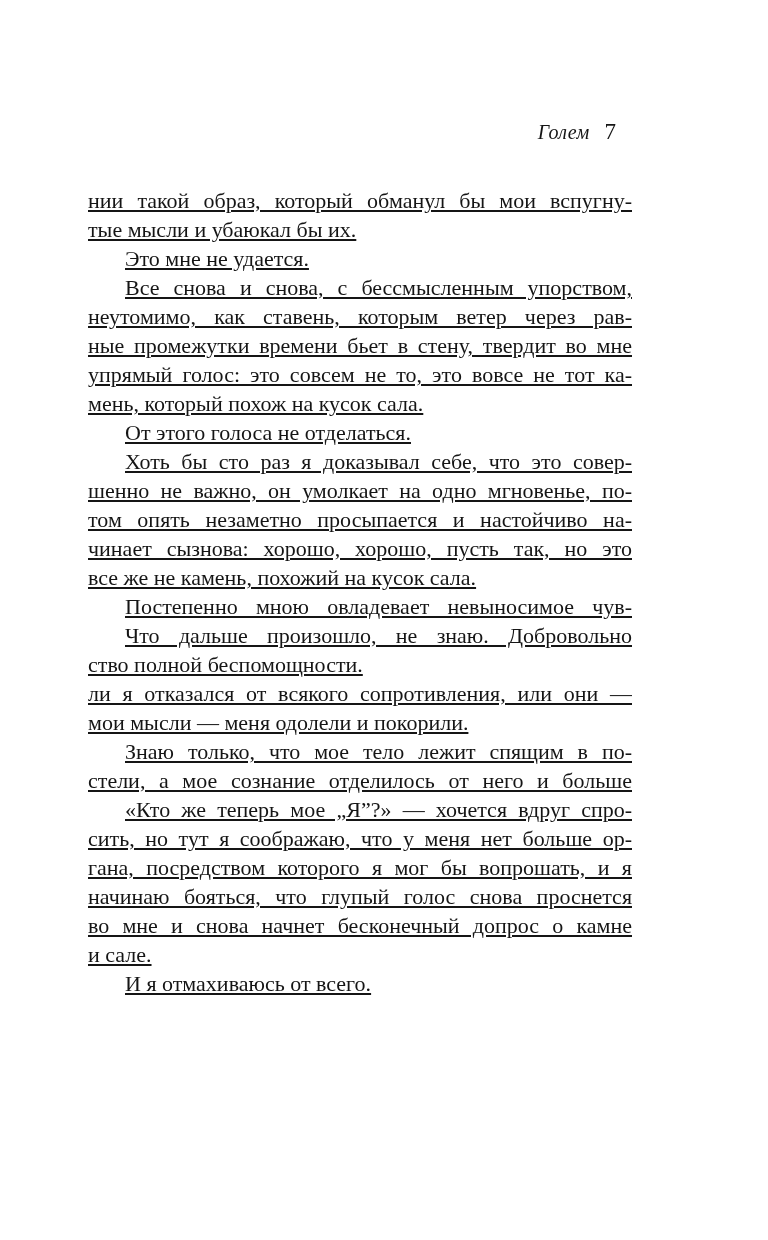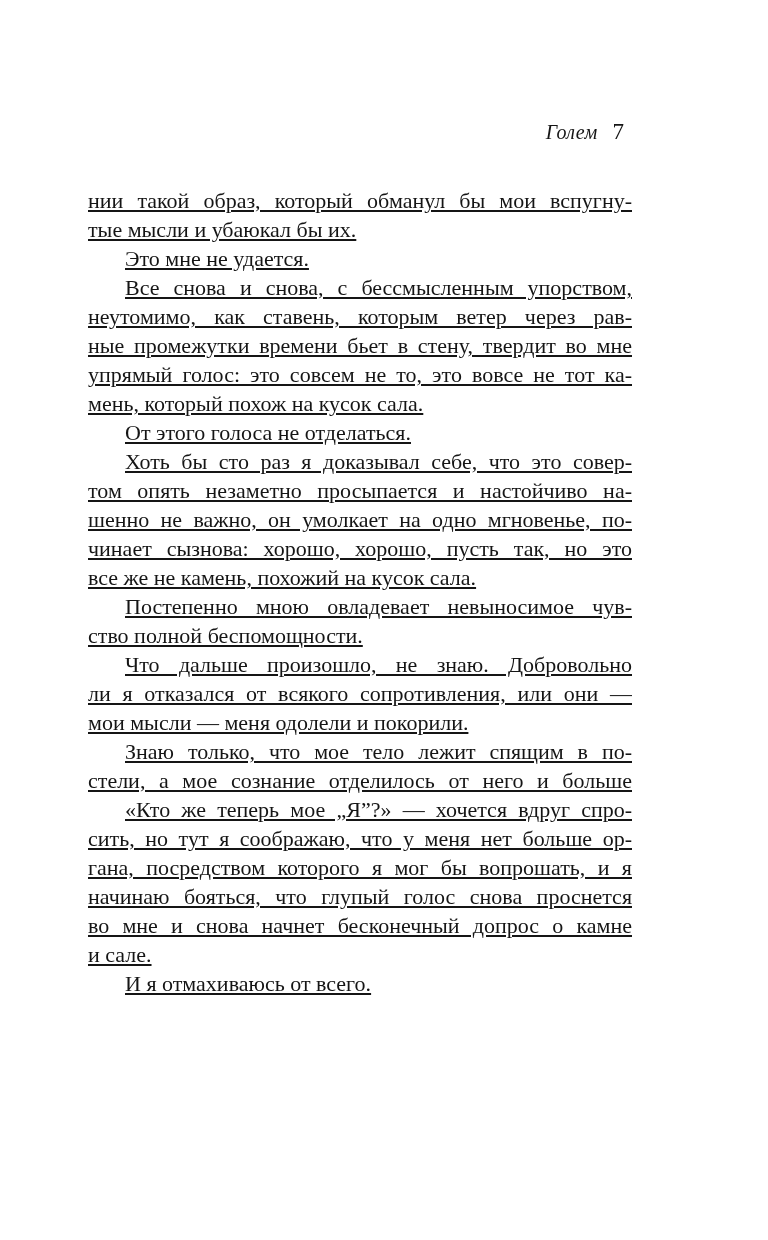--- a/index.html
+++ b/index.html
@@ -12,21 +12,21 @@
     width: 768px;
     height: 1240px;
     background: #ffffff;
     overflow: hidden;
     font-family: "Liberation Serif", serif;
     color: #151515;
   }
   .header {
     position: absolute;
     top: 119px;
-    left: 80px;
+    left: 72px;
     width: 544px;
     text-align: right;
     white-space: nowrap;
   }
   .running-title {
     font-style: italic;
     font-size: 20px;
     letter-spacing: 0.3px;
     margin-right: 15px;
   }
@@ -65,27 +65,27 @@
       <div class="line just">нии такой образ, который обманул бы мои вспугну-</div>
       <div class="line">тые мысли и убаюкал бы их.</div>
       <div class="line indent">Это мне не удается.</div>
       <div class="line indent just">Все снова и снова, с бессмысленным упорством,</div>
       <div class="line just">неутомимо, как ставень, которым ветер через рав-</div>
       <div class="line just">ные промежутки времени бьет в стену, твердит во мне</div>
       <div class="line just">упрямый голос: это совсем не то, это вовсе не тот ка-</div>
       <div class="line">мень, который похож на кусок сала.</div>
       <div class="line indent">От этого голоса не отделаться.</div>
       <div class="line indent just">Хоть бы сто раз я доказывал себе, что это совер-</div>
+      <div class="line just">шенно не важно, он умолкает на одно мгновенье, по-</div>
       <div class="line just">том опять незаметно просыпается и настойчиво на-</div>
-      <div class="line just">шенно не важно, он умолкает на одно мгновенье, по-</div>
       <div class="line just">чинает сызнова: хорошо, хорошо, пусть так, но это</div>
       <div class="line">все же не камень, похожий на кусок сала.</div>
       <div class="line indent just">Постепенно мною овладевает невыносимое чув-</div>
+      <div class="line indent just">Что дальше произошло, не знаю. Добровольно</div>
       <div class="line">ство полной беспомощности.</div>
-      <div class="line indent just">Что дальше произошло, не знаю. Добровольно</div>
       <div class="line just">ли я отказался от всякого сопротивления, или они —</div>
       <div class="line">мои мысли — меня одолели и покорили.</div>
       <div class="line indent just">Знаю только, что мое тело лежит спящим в по-</div>
       <div class="line just">стели, а мое сознание отделилось от него и больше</div>
       <div class="line indent just">«Кто же теперь мое „Я”?» — хочется вдруг спро-</div>
       <div class="line just">сить, но тут я соображаю, что у меня нет больше ор-</div>
       <div class="line just">гана, посредством которого я мог бы вопрошать, и я</div>
       <div class="line just">начинаю бояться, что глупый голос снова проснется</div>
       <div class="line just">во мне и снова начнет бесконечный допрос о камне</div>
       <div class="line">и сале.</div>

